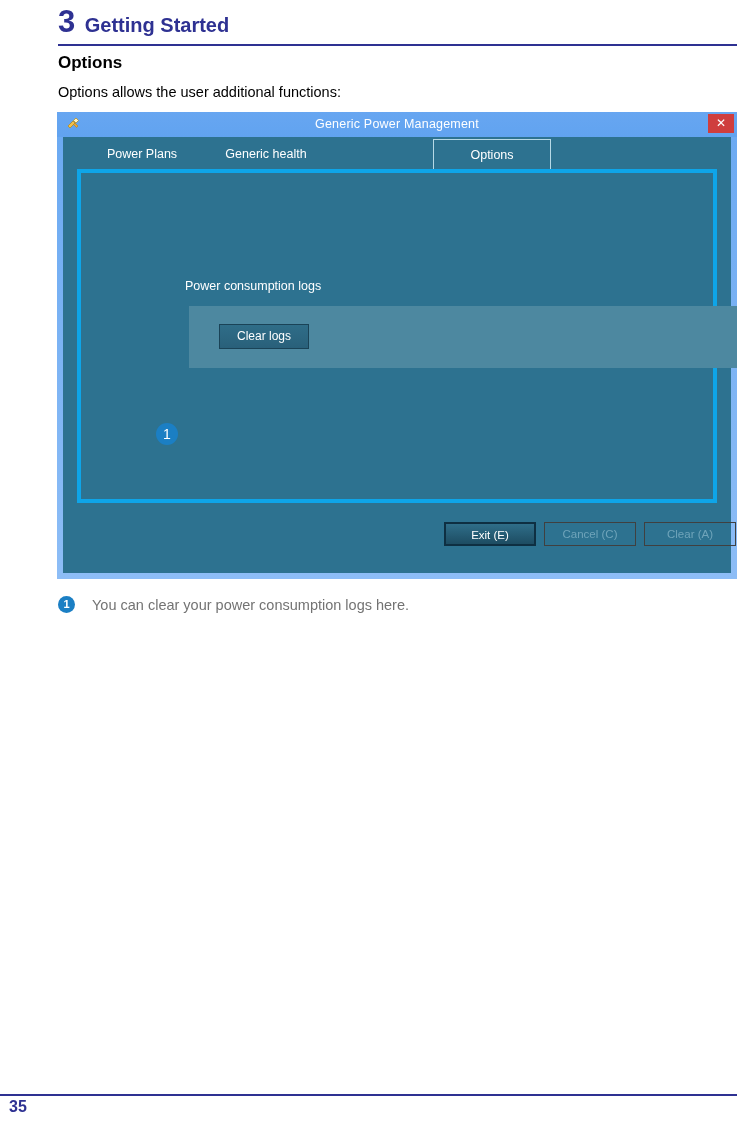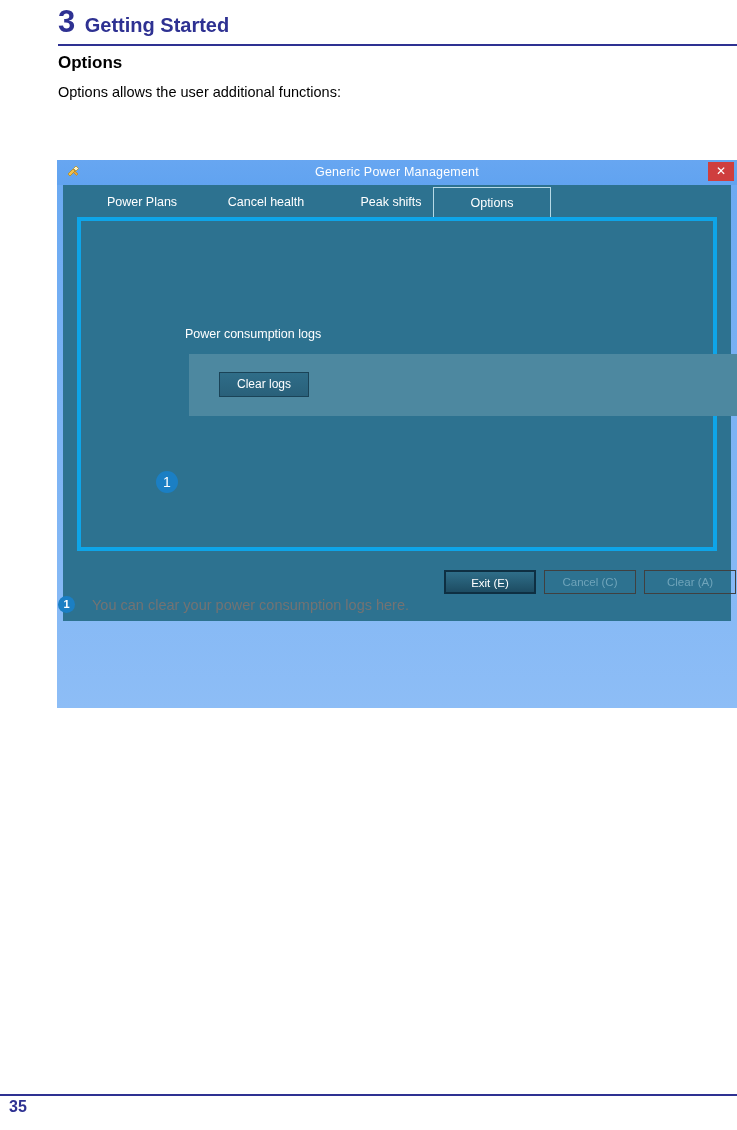--- a/index.html
+++ b/index.html
@@ -64,25 +64,24 @@
     font-size: 14.5px;
     color: #000000;
   }
 
   
   .dialog {
     position: absolute;
     left: 57px;
     top: 112px;
     width: 680px;
-    height: 548px;
+    height: 467px;
     background: linear-gradient(#6aa9f2, #8dbdf6);
     box-sizing: border-box;
     padding: 12px;
-    margin-top: 48px;
   }
   .titlebar {
     position: absolute;
     left: 0;
     top: 0;
     width: 680px;
     height: 25px;
     background: linear-gradient(#67a6f1, #61a3f0);
     display: flex;
     align-items: center;
@@ -313,24 +312,21 @@
     <div class="close-btn">✕</div>
   </div>
 
   <div class="dialog-body">
 
     <div class="tabstrip">
       <div class="tab" style="left:18px; width:122px;">
         <span>Power Plans</span>
       </div>
       <div class="tab" style="left:140px; width:126px;">
-        <span>Cancel health</span>
-      </div>
-      <div class="tab" style="left:266px; width:124px;">
-        <span>Peak shifts</span>
+        <span>Generic health</span>
       </div>
       <div class="tab active" style="left:370px; width:118px;">
         <span>Options</span>
       </div>
     </div>
 
     <div class="content-panel">
       <div class="group-label">Power consumption logs</div>
       <div class="group-box">
         <div class="clear-btn">Clear logs</div>

